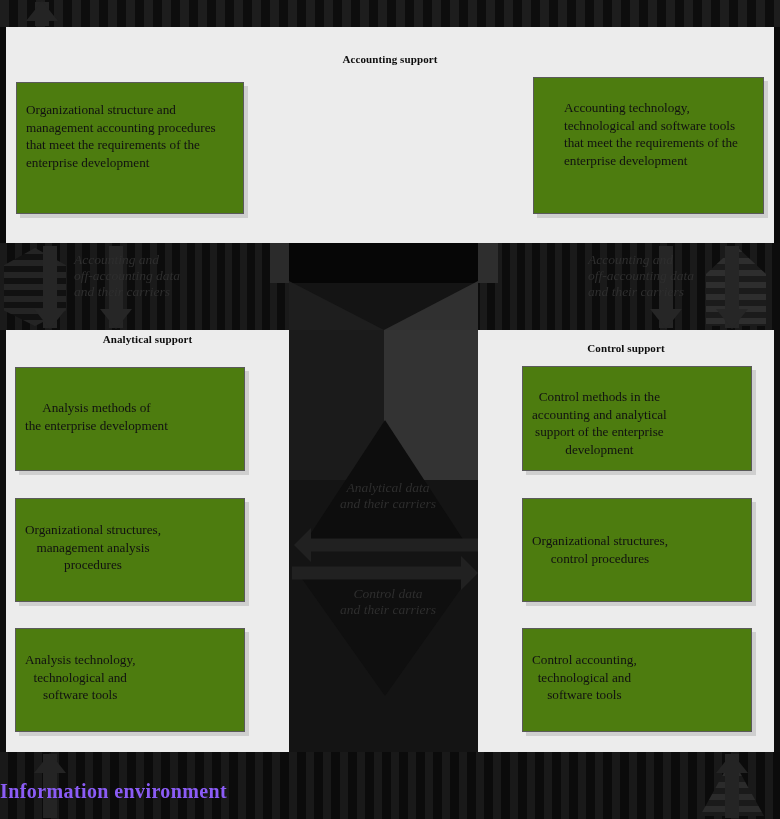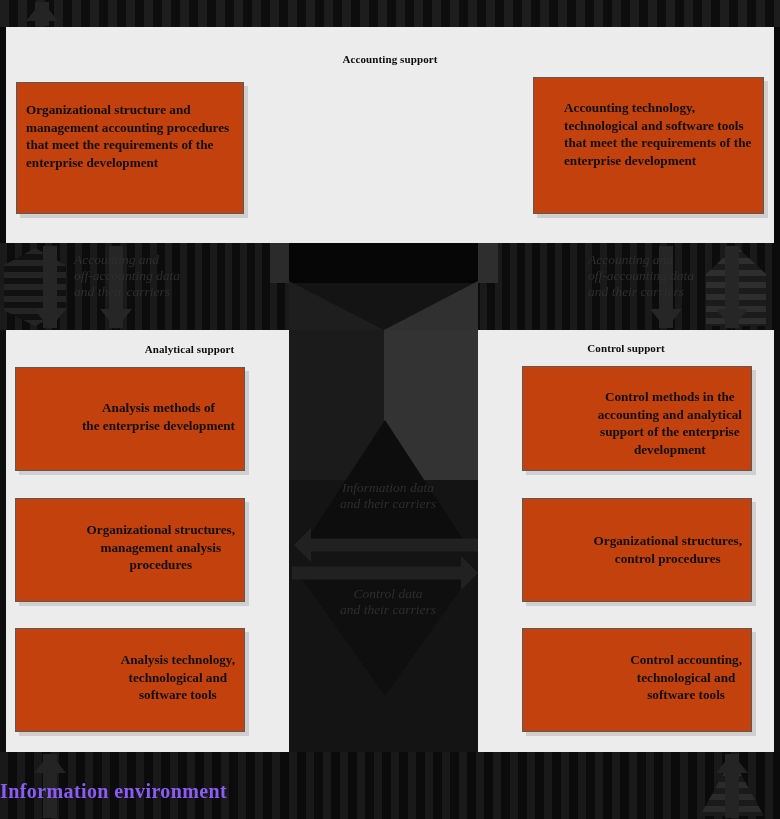--- a/index.html
+++ b/index.html
@@ -79,34 +79,33 @@
   .panel-title {
     position: absolute;
     width: 100%;
     text-align: center;
     font-weight: bold;
     font-size: 11px;
     color: #0d0d0d;
     letter-spacing: 0.1px;
   }
   .panel-top .panel-title { top: 26px; }
-  .panel-left .panel-title { top: 13px; margin-left: 42px; }
+  .panel-left .panel-title { top: 3px; }
   .panel-right .panel-title { top: 12px; }
 
   
   .box {
     position: absolute;
-    background: #c2410c;
+    background: #4d7c0f;
     border: 1.2px solid #5a5a5a;
     box-sizing: border-box;
     box-shadow: 4px 4px 0 0 #cfcfcf;
     display: flex;
     align-items: flex-start;
-    justify-content: flex-end;
-    font-weight: bold;
+    justify-content: flex-start;
   }
   .box-text {
     font-size: 13.2px;
     line-height: 1.33;
     color: #111;
     padding: 0 9px;
     white-space: pre-line;
   }
   .box.left-align { align-items: flex-start; }
   .box.left-align .box-text { text-align: left; }
@@ -424,20 +423,20 @@
 technological and
 software tools</span>
   </div>
 
   <div class="flow-label" id="flow-acc-left">Accounting and
 off-accounting data
 and their carriers</div>
   <div class="flow-label" id="flow-acc-right">Accounting and
 off-accounting data
 and their carriers</div>
-  <div class="flow-label" id="flow-analytic">Information data
+  <div class="flow-label" id="flow-analytic">Analytical data
 and their carriers</div>
   <div class="flow-label" id="flow-control">Control data
 and their carriers</div>
 
   <div id="label-info-env">Information environment</div>
 
 </div>
 
 </body></html>

